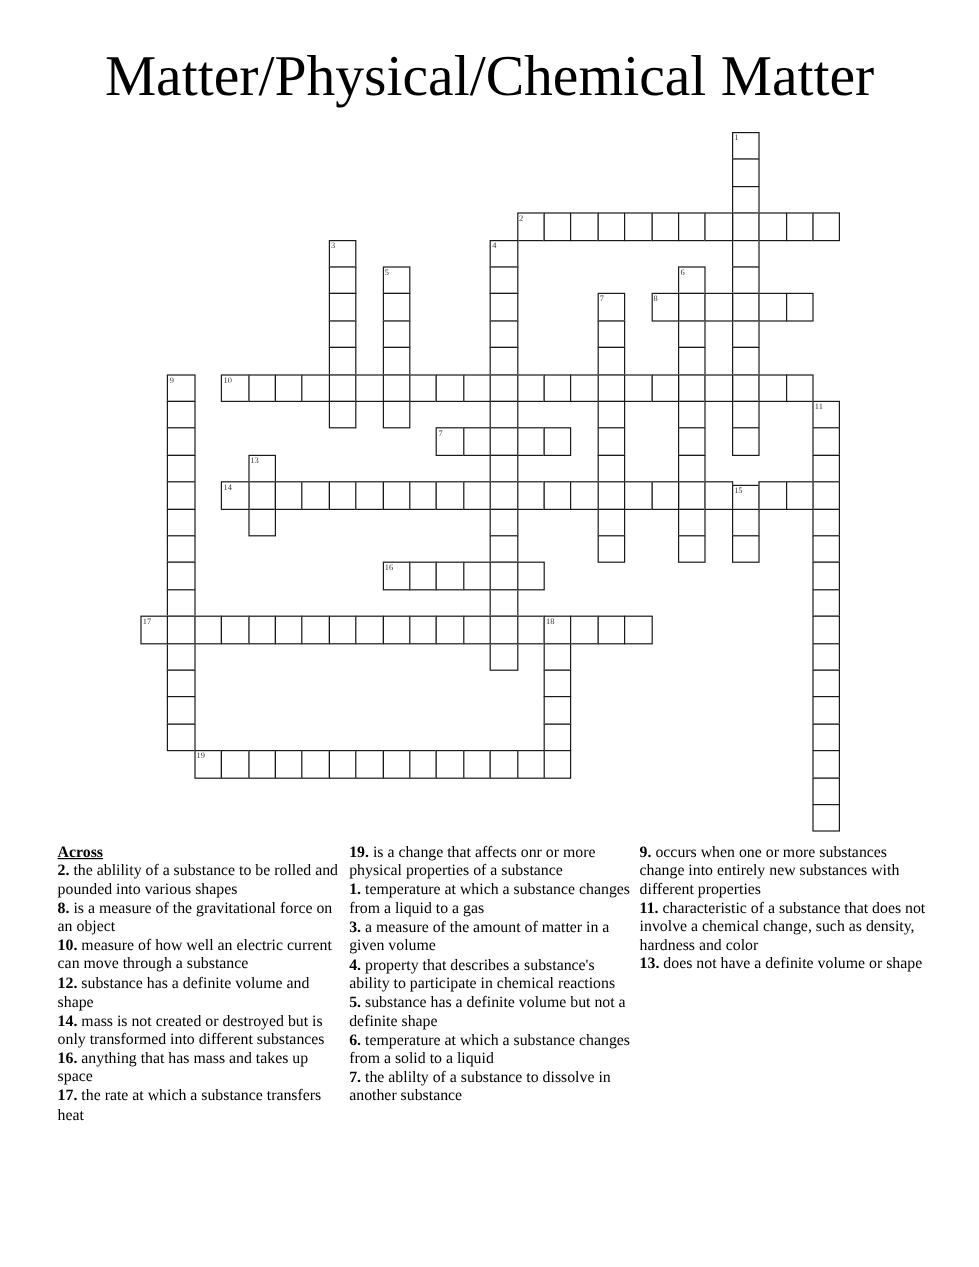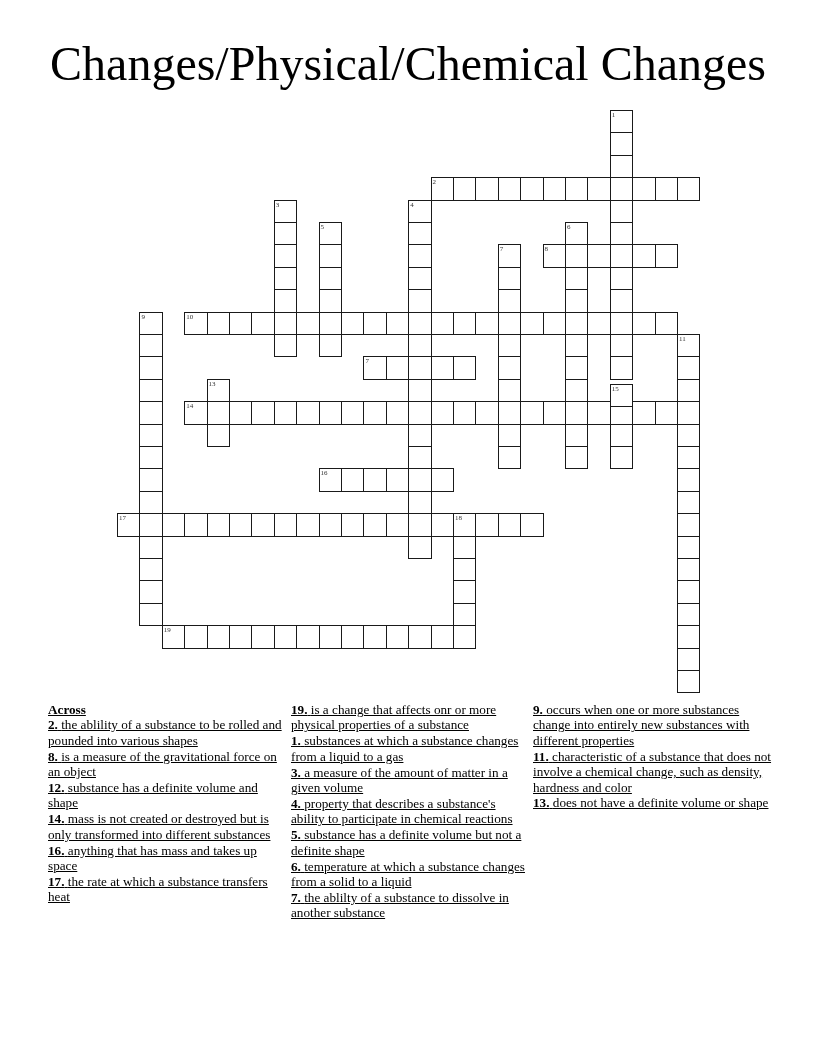--- a/index.html
+++ b/index.html
@@ -10,27 +10,27 @@
   #grid { position: absolute; left: 0; top: 0; width: 816px; height: 700px; }
   .cell { position: absolute; box-sizing: border-box; width: 23.4px; height: 23.4px;
           border: 1.2px solid #1a1a1a; background: #fff; }
   .cell .num { position: absolute; left: 1px; top: 0px; font-size: 7px; line-height: 8px; color: #333; }
   #clues { position: absolute; left: 48px; top: 702px; width: 730px; height: 260px; }
   .col { position: absolute; top: 0; font-size: 13.2px; line-height: 15.4px; }
   .col1 { left: 0; width: 240px; }
   .col2 { left: 243px; width: 240px; }
   .col3 { left: 485px; width: 240px; }
   .heading { font-weight: bold; text-decoration: underline; display: block; }
-  .clue { display: block; margin-bottom: 0.5px; text-decoration: underline; }
+  .clue { display: block; margin-bottom: 0.5px; }
   .clue b { font-weight: bold; }
 </style>
 </head>
 <body>
 
-<h1 id="title">Changes/Physical/Chemical Changes</h1>
+<h1 id="title">Matter/Physical/Chemical Matter</h1>
 
 <div id="grid">
     <div class="cell" style="left: 609.8px; top: 110px;">
       <span class="num">1</span>
     </div>
     <div class="cell" style="left: 609.8px; top: 132.4px;"></div>
     <div class="cell" style="left: 609.8px; top: 154.8px;"></div>
     <div class="cell" style="left: 609.8px; top: 177.2px;"></div>
     <div class="cell" style="left: 609.8px; top: 199.6px;"></div>
     <div class="cell" style="left: 609.8px; top: 222px;"></div>
@@ -192,21 +192,21 @@
     <div class="cell" style="left: 318.6px; top: 401.2px;"></div>
     <div class="cell" style="left: 341px; top: 401.2px;"></div>
     <div class="cell" style="left: 363.4px; top: 401.2px;"></div>
     <div class="cell" style="left: 385.8px; top: 401.2px;"></div>
     <div class="cell" style="left: 430.6px; top: 401.2px;"></div>
     <div class="cell" style="left: 453px; top: 401.2px;"></div>
     <div class="cell" style="left: 475.4px; top: 401.2px;"></div>
     <div class="cell" style="left: 520.2px; top: 401.2px;"></div>
     <div class="cell" style="left: 542.6px; top: 401.2px;"></div>
     <div class="cell" style="left: 587.4px; top: 401.2px;"></div>
-    <div class="cell" style="left: 609.8px; top: 384px;">
+    <div class="cell" style="left: 609.8px; top: 404px;">
       <span class="num">15</span>
     </div>
     <div class="cell" style="left: 632.2px; top: 401.2px;"></div>
     <div class="cell" style="left: 654.6px; top: 401.2px;"></div>
     <div class="cell" style="left: 609.8px; top: 423.6px;"></div>
     <div class="cell" style="left: 609.8px; top: 446px;"></div>
     <div class="cell" style="left: 318.6px; top: 468.4px;">
       <span class="num">16</span>
     </div>
     <div class="cell" style="left: 341px; top: 468.4px;"></div>
@@ -254,28 +254,29 @@
     <div class="cell" style="left: 385.8px; top: 625.2px;"></div>
     <div class="cell" style="left: 408.2px; top: 625.2px;"></div>
     <div class="cell" style="left: 430.6px; top: 625.2px;"></div>
   </div>
 
 <div id="clues">
   <div class="col col1">
     <span class="heading">Across</span>
     <span class="clue"><b>2.</b> <span>the ablility of a substance to be rolled and pounded into various shapes</span></span>
     <span class="clue"><b>8.</b> <span>is a measure of the gravitational force on an object</span></span>
+    <span class="clue"><b>10.</b> <span>measure of how well an electric current can move through a substance</span></span>
     <span class="clue"><b>12.</b> <span>substance has a definite volume and shape</span></span>
     <span class="clue"><b>14.</b> <span>mass is not created or destroyed but is only transformed into different substances</span></span>
     <span class="clue"><b>16.</b> <span>anything that has mass and takes up space</span></span>
     <span class="clue"><b>17.</b> <span>the rate at which a substance transfers heat</span></span>
   </div>
   <div class="col col2">
     <span class="clue"><b>19.</b> <span>is a change that affects onr or more physical properties of a substance</span></span>
-    <span class="clue"><b>1.</b> <span>substances at which a substance changes from a liquid to a gas</span></span>
+    <span class="clue"><b>1.</b> <span>temperature at which a substance changes from a liquid to a gas</span></span>
     <span class="clue"><b>3.</b> <span>a measure of the amount of matter in a given volume</span></span>
     <span class="clue"><b>4.</b> <span>property that describes a substance's ability to participate in chemical reactions</span></span>
     <span class="clue"><b>5.</b> <span>substance has a definite volume but not a definite shape</span></span>
     <span class="clue"><b>6.</b> <span>temperature at which a substance changes from a solid to a liquid</span></span>
     <span class="clue"><b>7.</b> <span>the ablilty of a substance to dissolve in another substance</span></span>
   </div>
   <div class="col col3">
     <span class="clue"><b>9.</b> <span>occurs when one or more substances change into entirely new substances with different properties</span></span>
     <span class="clue"><b>11.</b> <span>characteristic of a substance that does not involve a chemical change, such as density, hardness and color</span></span>
     <span class="clue"><b>13.</b> <span>does not have a definite volume or shape</span></span>

